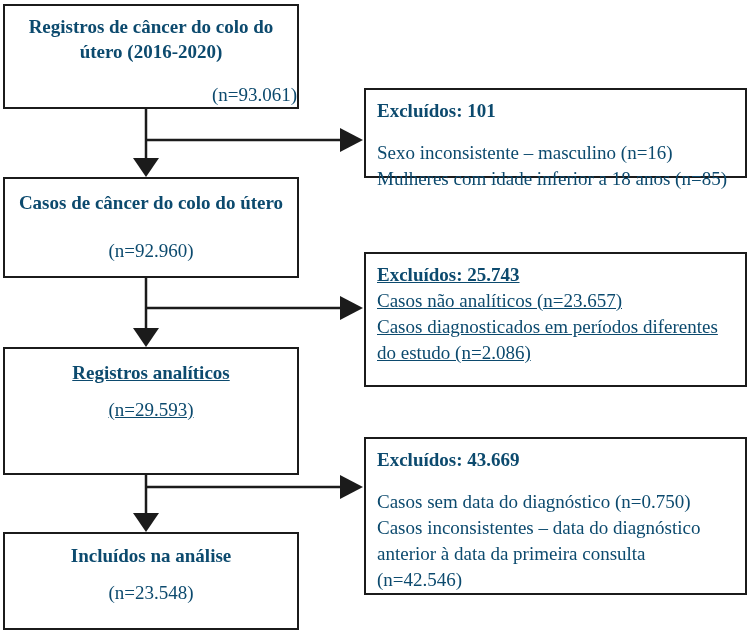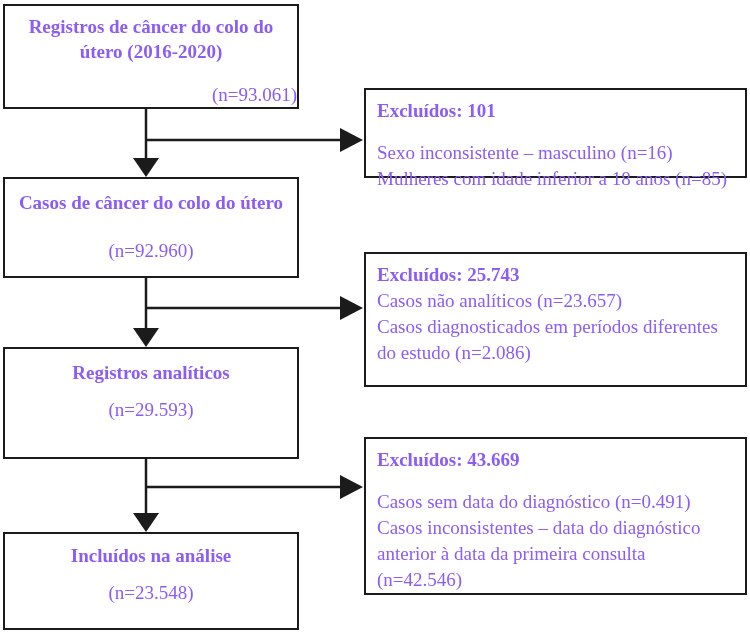--- a/index.html
+++ b/index.html
@@ -6,21 +6,21 @@
     margin: 0;
     padding: 0;
     background: #ffffff;
   }
   .canvas {
     position: relative;
     width: 750px;
     height: 633px;
     background: #ffffff;
     font-family: "Liberation Serif", "DejaVu Serif", serif;
-    color: #8b5cf6;
+    color: #0c4a6e;
     overflow: hidden;
   }
   .arrows {
     position: absolute;
     top: 0;
     left: 0;
   }
   .fbox {
     position: absolute;
     left: 3px;
@@ -99,47 +99,47 @@
   <div class="fbox" style="top:4px; height:105px;">
     <div class="ftitle" style="margin-top:8px;">Registros de câncer do colo do útero (2016-2020)</div>
     <div class="fn" style="margin-top:19px;text-align:right;">(n=93.061)</div>
   </div>
 
   <div class="fbox" style="top:177px; height:101px;">
     <div class="ftitle" style="margin-top:11px;">Casos de câncer do colo do útero</div>
     <div class="fn" style="margin-top:24px;">(n=92.960)</div>
   </div>
 
-  <div class="fbox" style="top:347px; height:112px;">
+  <div class="fbox" style="top:347px; height:128px;text-decoration:underline;">
     <div class="ftitle" style="margin-top:11px;">Registros analíticos</div>
     <div class="fn" style="margin-top:13px;">(n=29.593)</div>
   </div>
 
   <div class="fbox" style="top:532px; height:98px;">
     <div class="ftitle" style="margin-top:9px;">Incluídos na análise</div>
     <div class="fn" style="margin-top:13px;">(n=23.548)</div>
   </div>
 
   <div class="ebox" style="top:88px; height:90px;">
     <div class="ehead">Excluídos: 101</div>
     <div style="margin-top:16px;">
       <div class="eitem">Sexo inconsistente – masculino (n=16)</div>
       <div class="eitem">Mulheres com idade inferior a 18 anos (n=85)</div>
     </div>
   </div>
 
-  <div class="ebox" style="top:252px; height:135px;">
+  <div class="ebox" style="top:252px; height:135px;text-decoration:underline;">
     <div class="ehead">Excluídos: 25.743</div>
     <div style="margin-top:0;">
       <div class="eitem">Casos não analíticos (n=23.657)</div>
       <div class="eitem">Casos diagnosticados em períodos diferentes do estudo (n=2.086)</div>
     </div>
   </div>
 
   <div class="ebox" style="top:437px; height:158px;">
     <div class="ehead">Excluídos: 43.669</div>
     <div style="margin-top:16px;">
-      <div class="eitem">Casos sem data do diagnóstico (n=0.491)</div>
+      <div class="eitem">Casos sem data do diagnóstico (n=0.750)</div>
       <div class="eitem">Casos inconsistentes – data do diagnóstico anterior à data da primeira consulta (n=42.546)</div>
     </div>
   </div>
 
 </div>
 
 </body></html>

